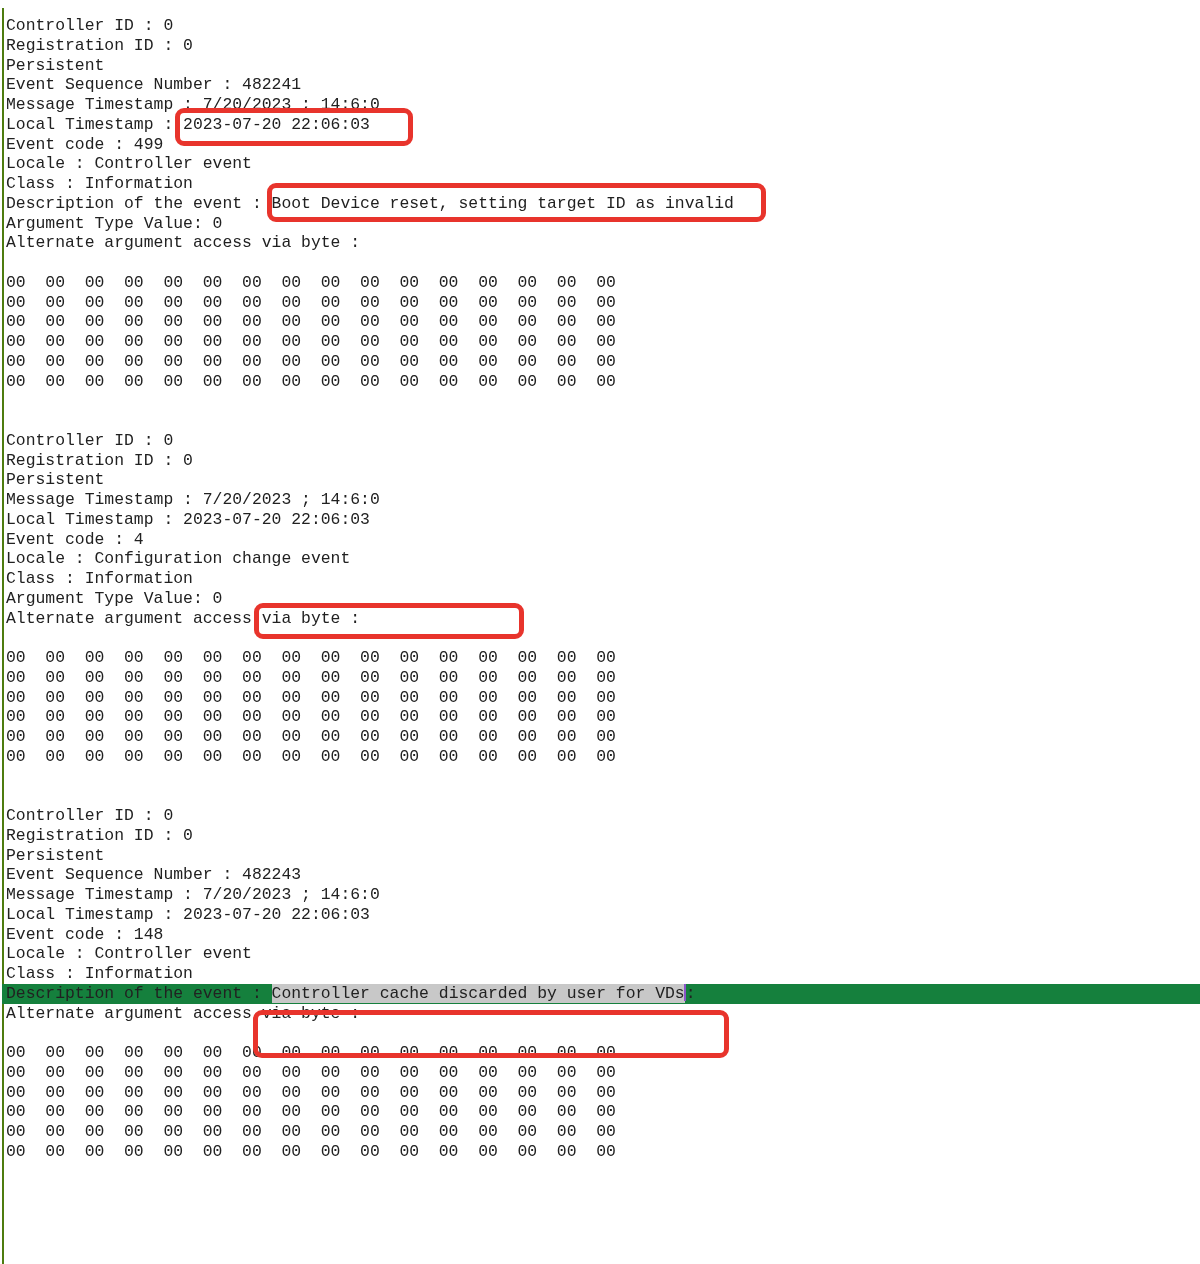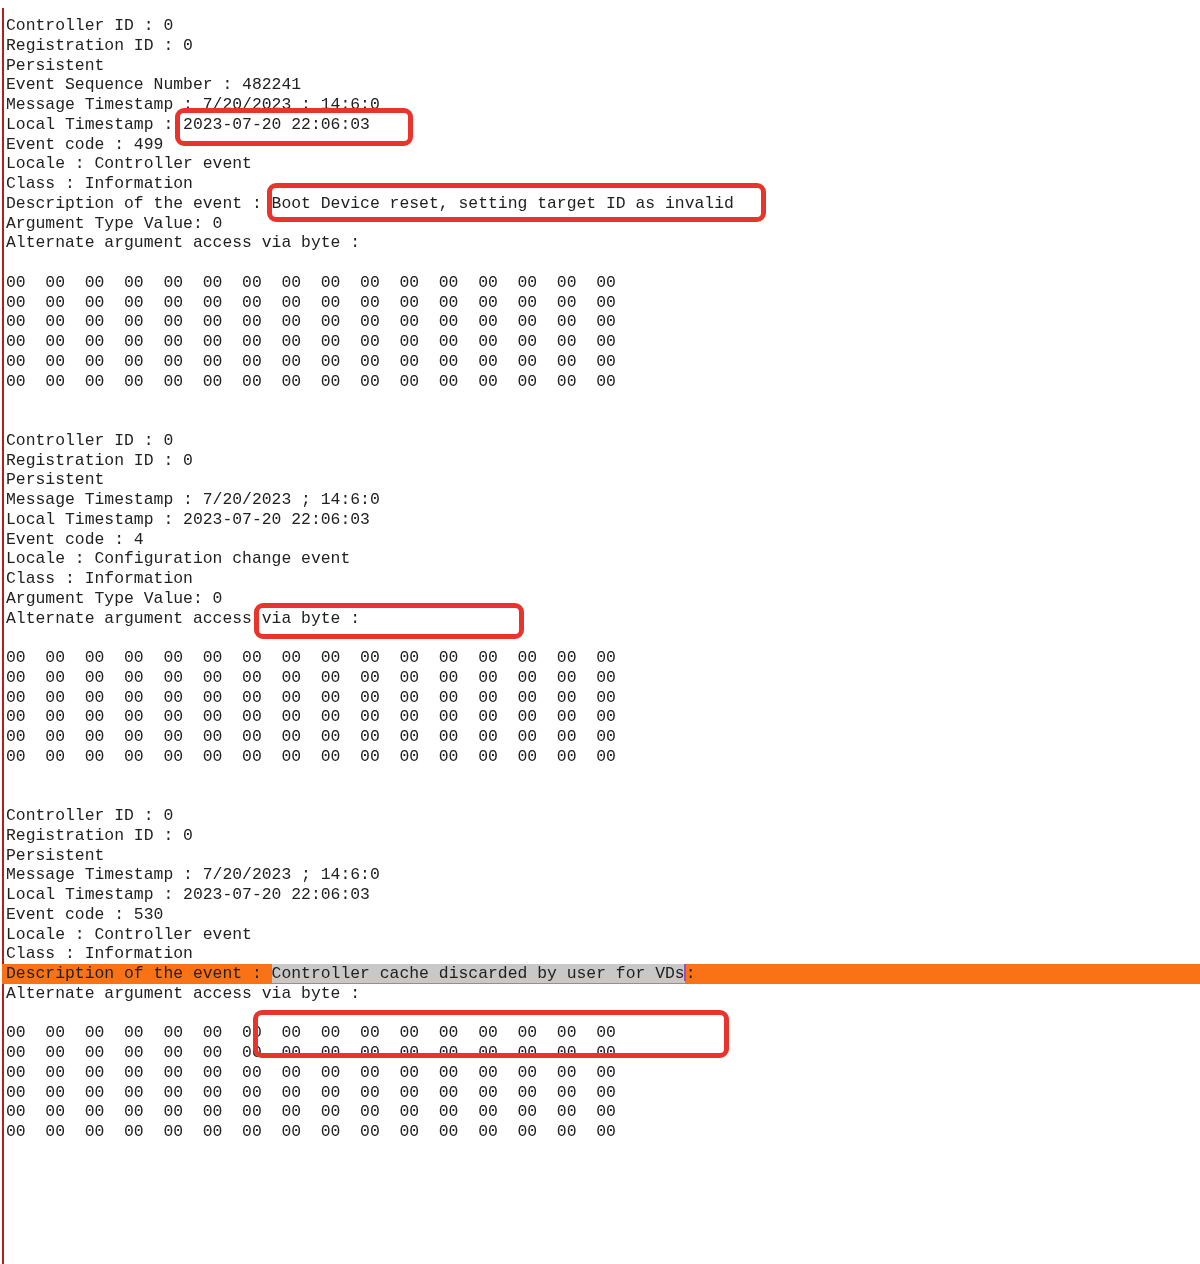--- a/index.html
+++ b/index.html
@@ -5,25 +5,25 @@
   * { margin:0; padding:0; box-sizing:border-box; }
   html, body { width:1200px; height:1264px; background:#ffffff; overflow:hidden; }
   body {
     position:relative;
     font-family:"Liberation Mono","DejaVu Sans Mono",monospace;
     font-size:16.4px;
     color:#212121;
   }
   .viewport {
     position:absolute; left:2px; top:8px; right:0; bottom:0;
-    border-left:2px solid #b91c1c;
+    border-left:2px solid #4d7c0f;
     padding:8px 0 0 2px;
   }
   .line { height:19.76px; line-height:19.76px; white-space:pre; }
-  .line.hl { background:#f97316; margin-left:-4px; padding-left:4px; }
+  .line.hl { background:#15803d; margin-left:-4px; padding-left:4px; }
   .sel { background:#c8c8c8; }
   .caret {
     display:inline-block; width:2px; height:17px; margin:0 0 -3px -1px;
     background:#8a56c8;
   }
   .redbox {
     position:absolute; border:5px solid #e8342c; border-radius:9px;
     background:transparent; z-index:5; pointer-events:none;
   }
 </style>
@@ -68,23 +68,24 @@
       <div class="line">00  00  00  00  00  00  00  00  00  00  00  00  00  00  00  00</div>
       <div class="line">00  00  00  00  00  00  00  00  00  00  00  00  00  00  00  00</div>
       <div class="line">00  00  00  00  00  00  00  00  00  00  00  00  00  00  00  00</div>
       <div class="line">00  00  00  00  00  00  00  00  00  00  00  00  00  00  00  00</div>
       <div class="line">00  00  00  00  00  00  00  00  00  00  00  00  00  00  00  00</div>
       <div class="line"></div>
       <div class="line"></div>
       <div class="line">Controller ID : 0</div>
       <div class="line">Registration ID : 0</div>
       <div class="line">Persistent</div>
+      <div class="line">Event Sequence Number : 482243</div>
       <div class="line">Message Timestamp : 7/20/2023 ; 14:6:0</div>
       <div class="line">Local Timestamp : 2023-07-20 22:06:03</div>
-      <div class="line">Event code : 530</div>
+      <div class="line">Event code : 148</div>
       <div class="line">Locale : Controller event</div>
       <div class="line">Class : Information</div>
       <div class="line hl"><span>Description of the event : </span><span class="sel">Controller cache discarded by user for VDs</span><span class="caret"></span><span>:</span></div>
       <div class="line">Alternate argument access via byte :</div>
       <div class="line"></div>
       <div class="line">00  00  00  00  00  00  00  00  00  00  00  00  00  00  00  00</div>
       <div class="line">00  00  00  00  00  00  00  00  00  00  00  00  00  00  00  00</div>
       <div class="line">00  00  00  00  00  00  00  00  00  00  00  00  00  00  00  00</div>
       <div class="line">00  00  00  00  00  00  00  00  00  00  00  00  00  00  00  00</div>
       <div class="line">00  00  00  00  00  00  00  00  00  00  00  00  00  00  00  00</div>

